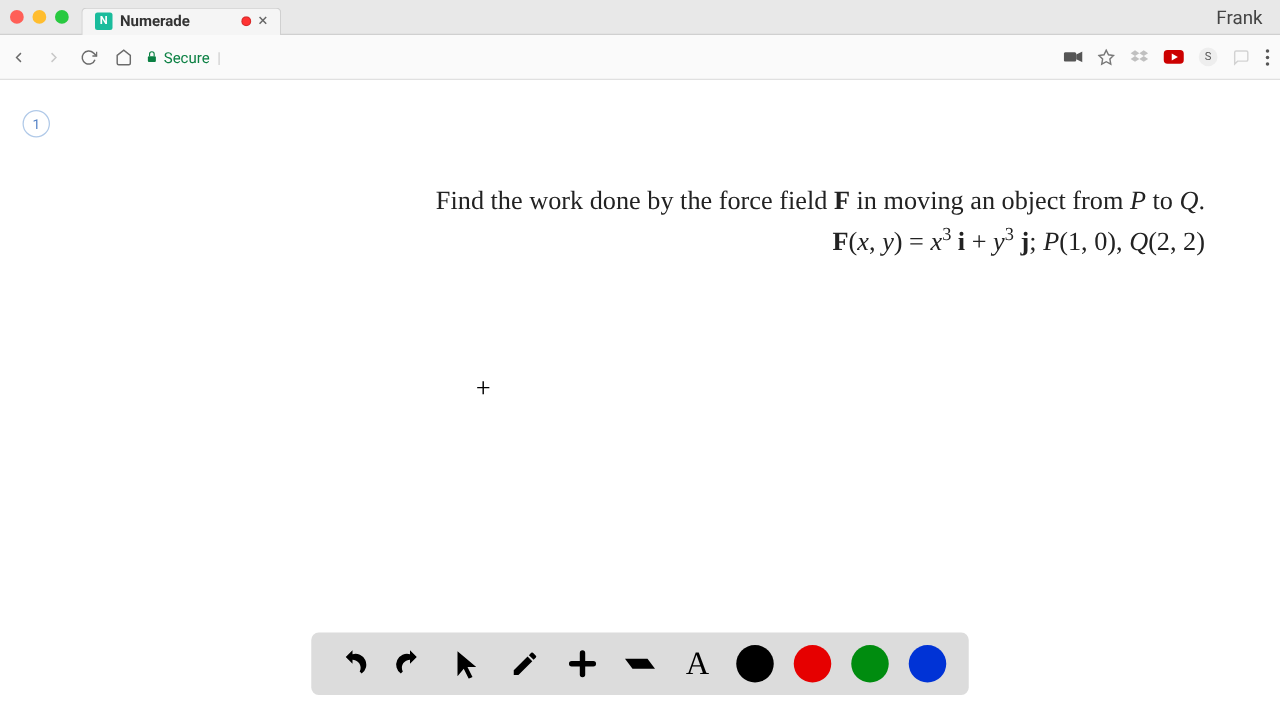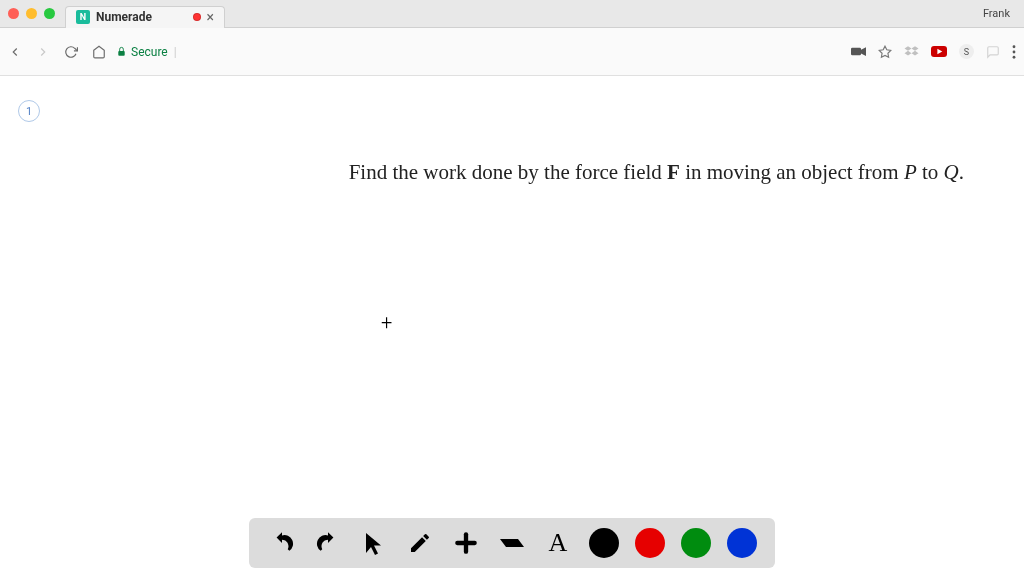--- a/index.html
+++ b/index.html
@@ -76,28 +76,28 @@
       border: 1px solid rgba(0,0,0,0.15);
     }
     .tab-close {
       font-size: 14px;
       color: #666;
       line-height: 1;
     }
     
     .user-name {
       margin-left: auto;
-      font-size: 11px;
+      font-size: 15px;
       color: #444;
       padding-right: 6px;
     }
     
     
     .browser-bar {
-      height: 48px;
+      height: 36px;
       display: flex;
       align-items: center;
       padding: 0 8px;
       gap: 10px;
       border-bottom: 1px solid #e0e0e0;
       background: #fafafa;
     }
     .nav-icons {
       display: flex;
       align-items: center;
@@ -332,20 +332,21 @@
   </div>
 </div>
 
 <div class="page-content">
   <div class="page-num-badge">1</div>
 
   <div class="problem-text">
     <div>
       <span>Find the work done by the force field </span><span class="bold">F</span><span> in moving an object from </span><span class="italic">P</span><span> to </span><span class="italic">Q</span><span>.</span>
     </div>
+    <div><span class="bold">F</span>(<span class="italic">x</span>, <span class="italic">y</span>) = <span class="italic">x</span><sup>3</sup> <span class="bold">i</span> + <span class="italic">y</span><sup>3</sup> <span class="bold">j</span>; <span class="italic">P</span>(1, 0), <span class="italic">Q</span>(2, 2)</div>
   </div>
 
   <div class="cursor-cross">+</div>
 
   <div class="wb-toolbar">
     <div class="wb-tool">
       <svg width="26" height="26" viewBox="0 0 24 24" fill="#000">
           <path d="M12 5V2L7 7l5 5V9c3.3 0 6 2.7 6 6 0 1-.25 1.97-.7 2.8l1.46 1.46A8 8 0 0 0 12 5z"></path>
         </svg>
     </div>

